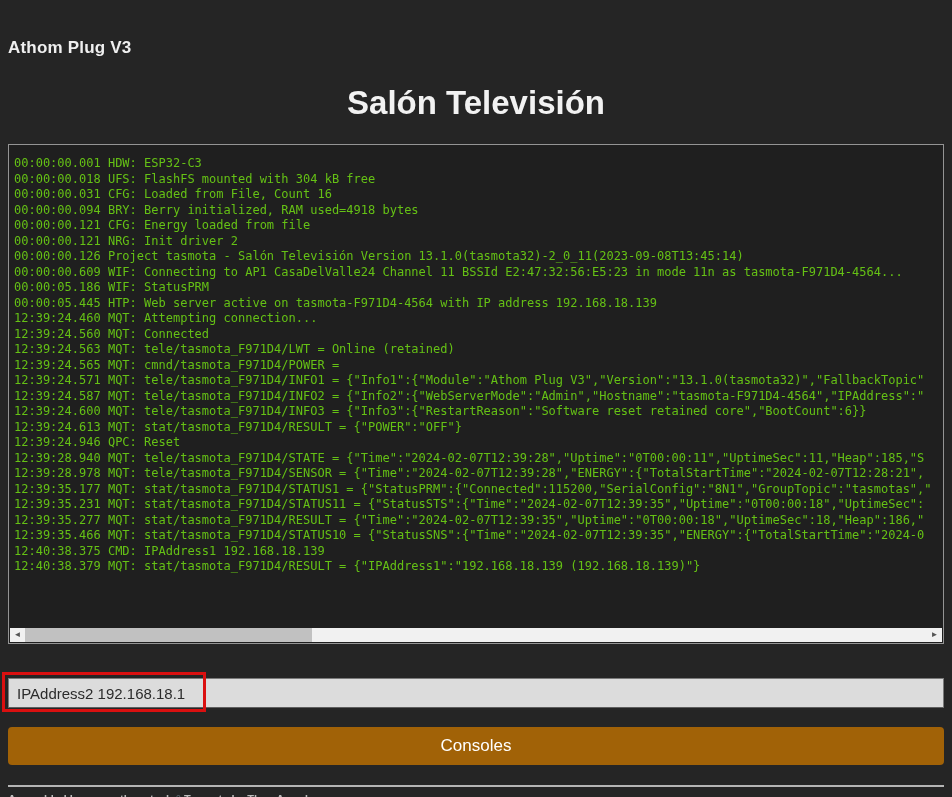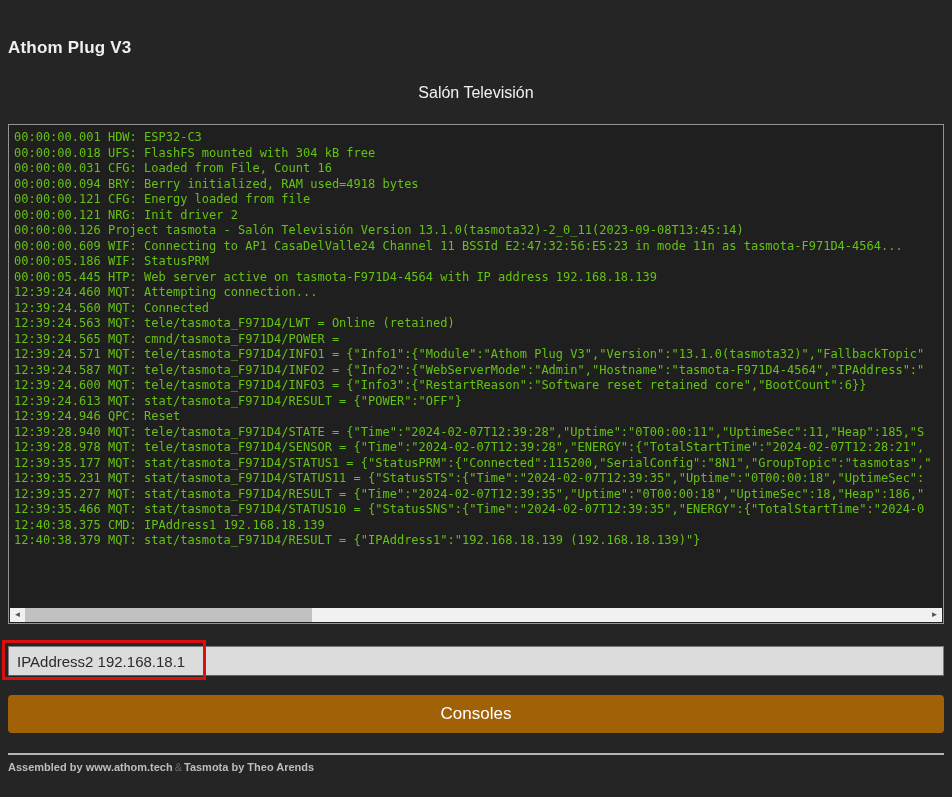--- a/index.html
+++ b/index.html
@@ -17,33 +17,33 @@
     margin: 30px 0 0 0;
     color: #efefef;
     font-size: 17px;
     font-weight: bold;
     letter-spacing: 0.2px;
   }
   .device-title {
     margin: 26px 0 0 0;
     text-align: center;
     color: #f2f2f2;
-    font-size: 16px;
-    font-weight: normal;
+    font-size: 33px;
+    font-weight: bold;
   }
 
   
   .console-box {
     position: relative;
     margin-top: 22px;
     width: 100%;
     height: 500px;
     background: #1f1f1f;
     border: 1px solid #949494;
-    padding: 5px 0 0 5px;
+    padding: 11px 0 0 5px;
     overflow: hidden;
   }
   .console-line {
     font-family: "DejaVu Sans Mono", monospace;
     font-size: 12px;
     line-height: 15.5px;
     color: #65c115;
     white-space: pre;
   }
 
@@ -67,21 +67,21 @@
   .scroll-arrow.left { left: 0; }
   .scroll-arrow.right { right: 0; }
   .scroll-thumb {
     position: absolute;
     left: 15px; top: 0;
     width: 287px; height: 14px;
     background: #c1c1c1;
   }
 
   
-  .input-row { position: relative; margin-top: 22px; }
+  .input-row { position: relative; margin-top: 34px; }
   .command-input {
     width: 100%;
     height: 30px;
     background: #dcdcdc;
     border: 1px solid #7a7a7a;
     border-bottom-color: #5f5f5f;
     padding: 0 8px;
     font-family: "Liberation Sans", sans-serif;
     font-size: 15px;
     color: #2b2b2b;

